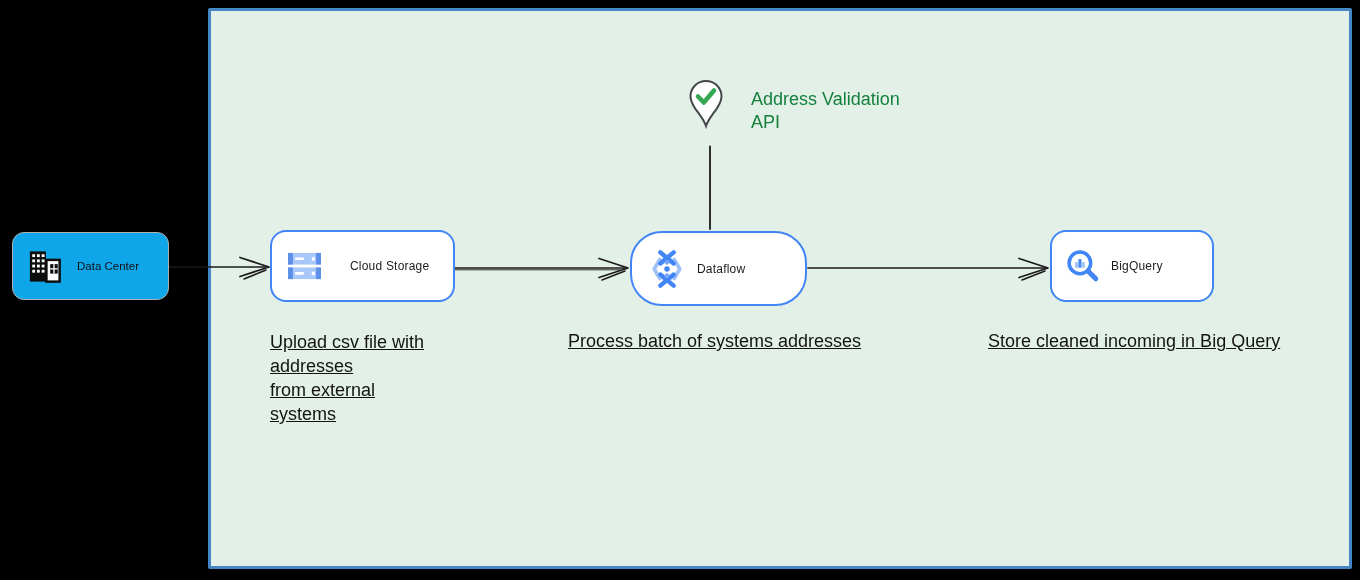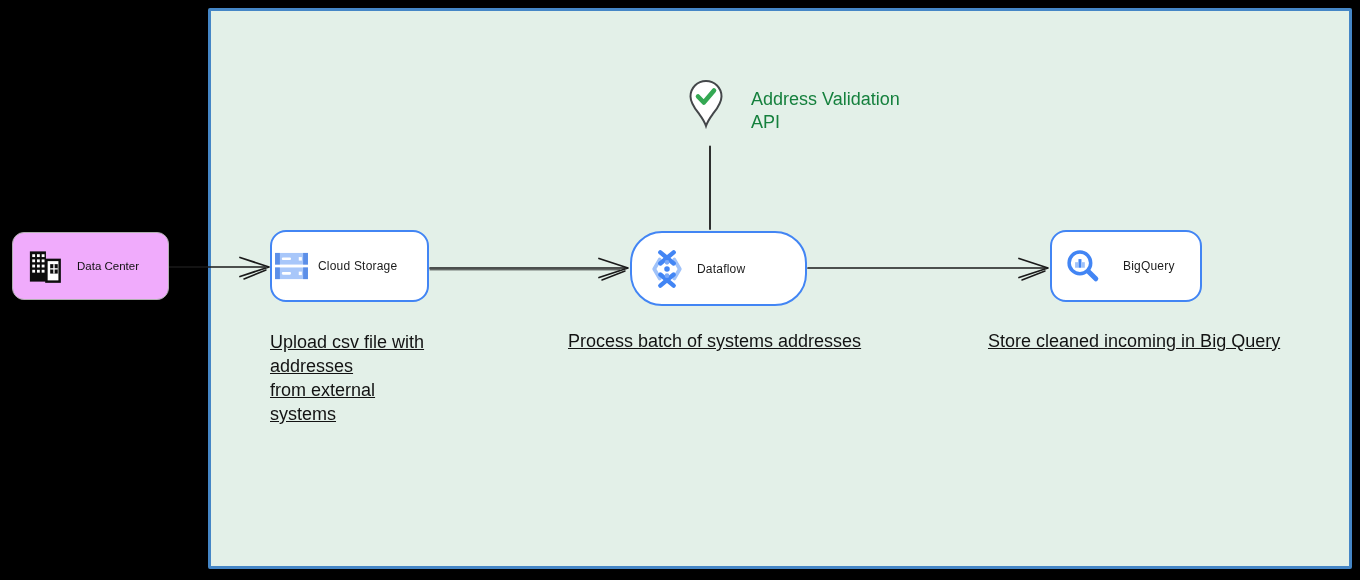--- a/index.html
+++ b/index.html
@@ -19,28 +19,28 @@
     position:absolute; display:flex; align-items:center;
     background:#FFFFFF; border:2.5px solid #4285F4; border-radius:16px;
     box-sizing:border-box;
   }
   .card .icon { flex:0 0 auto; display:block; }
   .node-label { font-size:12px; color:#1B1B1B; letter-spacing:.2px; }
 
   .dc-card {
     position:absolute; left:12px; top:232px; width:157px; height:68px;
     display:flex; align-items:center; box-sizing:border-box;
-    background:#f0abfc; border:1px solid #AFAFAF; border-radius:12px;
+    background:#0ea5e9; border:1px solid #AFAFAF; border-radius:12px;
     padding-left:15px; gap:15px;
   }
   .dc-label { font-size:11.5px; color:#111111; }
 
-  .cs-card { left:270px; top:230px; width:159px; height:72px; padding-left:2px; gap:9px; }
+  .cs-card { left:270px; top:230px; width:185px; height:72px; padding-left:15px; gap:28px; }
   .df-card { left:630px; top:231px; width:177px; height:75px; padding-left:17px; gap:12px; border-radius:32px; }
-  .bq-card { left:1050px; top:230px; width:152px; height:72px; padding-left:13px; gap:21px; }
+  .bq-card { left:1050px; top:230px; width:164px; height:72px; padding-left:13px; gap:9px; }
 
   .caption {
     position:absolute; font-size:18px; line-height:24px; color:#131313;
     white-space:pre-line;
     text-decoration:underline;
   }
   .cap-upload { left:270px; top:330px; }
   .cap-process { left:568px; top:329px; white-space:nowrap; }
   .cap-store { left:988px; top:329px; white-space:nowrap; }
 

